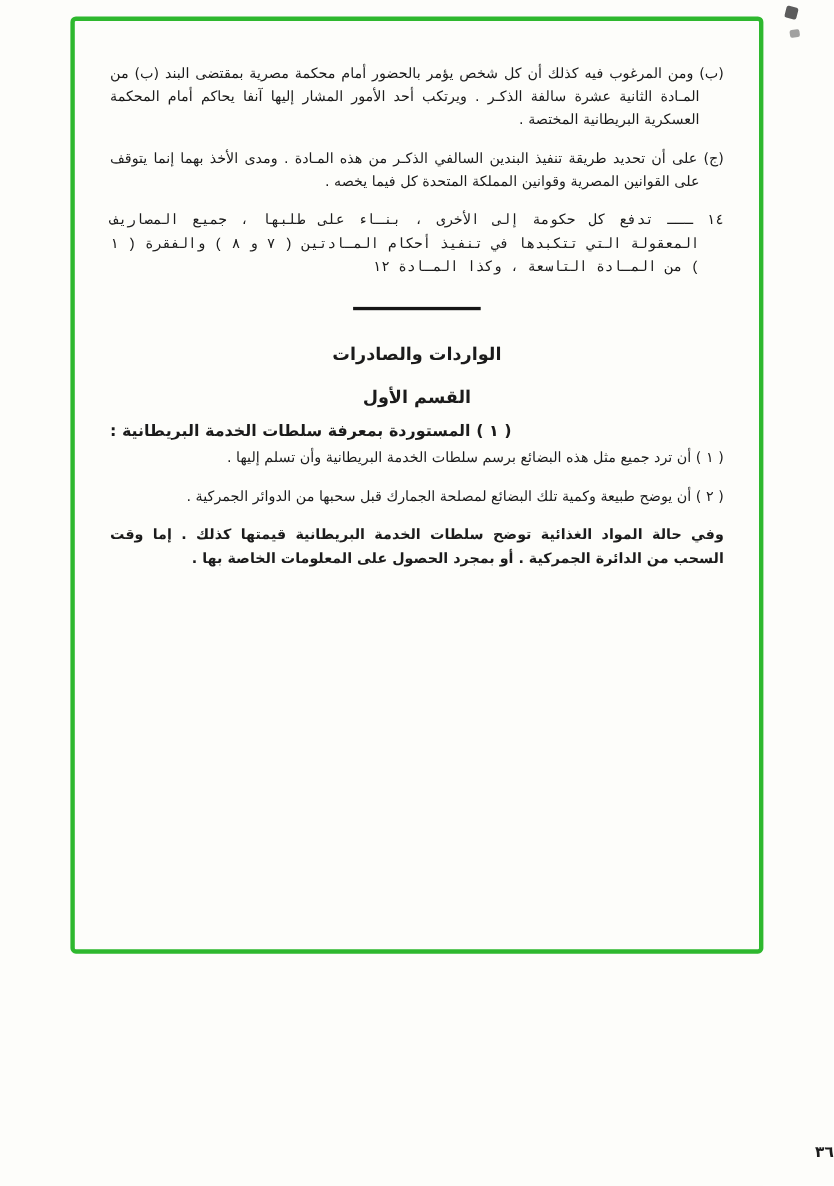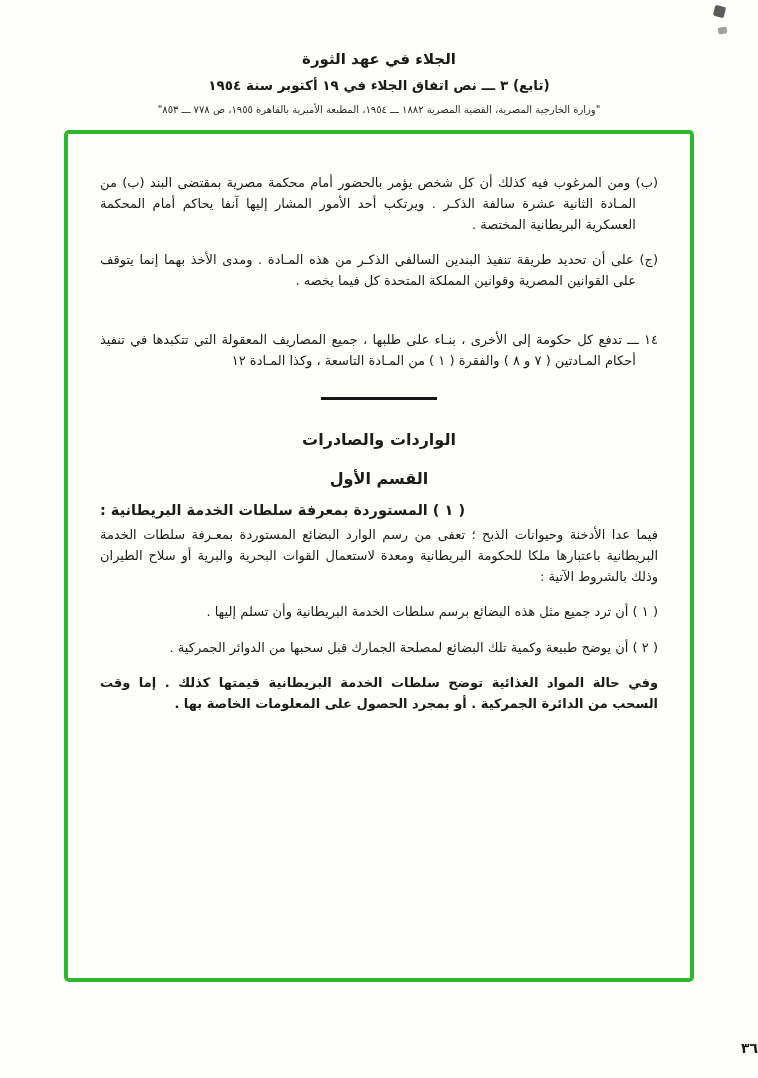--- a/index.html
+++ b/index.html
@@ -34,21 +34,21 @@
     padding: 38px 32px 30px;
     min-height: 852px;
   }
   .green-box p {
     font-size: 13px;
     line-height: 1.62;
     text-align: justify;
     margin-bottom: 14px;
   }
   .hang { padding-right: 1.7em; text-indent: -1.7em; }
-  .article-14 { margin-top: 38px; }
+  .article-14 { margin-top: 14px; font-family: Liberation Mono, monospace; }
 
   .divider {
     width: 116px; height: 3px;
     background: #161616;
     margin: 26px auto 30px;
   }
 
   .sec-heading {
     text-align: center;
     font-size: 16px;
@@ -82,45 +82,39 @@
   }
 </style>
 </head>
 <body>
 
 <div class="page">
 
   <div class="artifact a1"></div>
   <div class="artifact a2"></div>
 
-  <header class="header">
-    <div class="title">الجلاء في عهد الثورة</div>
-    <div class="subtitle">(تابع) ٣ ـــ نص اتفاق الجلاء في ١٩ أكتوبر سنة ١٩٥٤</div>
-    <div class="source">"وزارة الخارجية المصرية، القضية المصرية ١٨٨٢ ـــ ١٩٥٤، المطبعة الأميرية بالقاهرة ١٩٥٥، ص ٧٧٨ ـــ ٨٥٣"</div>
-  </header>
 
   <section class="green-box">
 
     <p class="hang">(ب) ومن المرغوب فيه كذلك أن كل شخص يؤمر بالحضور أمام محكمة مصرية بمقتضى البند (ب) من المـادة الثانية عشرة سالفة الذكـر . ويرتكب أحد الأمور المشار إليها آنفا يحاكم أمام المحكمة العسكرية البريطانية المختصة .</p>
 
     <p class="hang">(ج) على أن تحديد طريقة تنفيذ البندين السالفي الذكـر من هذه المـادة . ومدى الأخذ بهما إنما يتوقف على القوانين المصرية وقوانين المملكة المتحدة كل فيما يخصه .</p>
 
     <p class="hang article-14">١٤ ـــ تدفع كل حكومة إلى الأخرى ، بنـاء على طلبها ، جميع المصاريف المعقولة التي تتكبدها في تنفيذ أحكام المـادتين ( ٧ و ٨ ) والفقرة ( ١ ) من المـادة التاسعة ، وكذا المـادة ١٢</p>
 
     <div class="divider"></div>
 
     <h2 class="sec-heading">الواردات والصادرات</h2>
 
 
     <h2 class="sec-heading part">القسم الأول</h2>
 
 
     <h4 class="clause-heading">( ١ ) المستوردة بمعرفة سلطات الخدمة البريطانية :</h4>
 
-    <p>فيما عدا الأدخنة وحيوانات الذبح ؛ تعفى من رسم الوارد البضائع المستوردة بمعـرفة سلطات الخدمة البريطانية باعتبارها ملكا للحكومة البريطانية ومعدة لاستعمال القوات البحرية والبرية أو سلاح الطيران وذلك بالشروط الآتية :</p>
 
     <p class="hang cond">( ١ ) أن ترد جميع مثل هذه البضائع برسم سلطات الخدمة البريطانية وأن تسلم إليها .</p>
 
     <p class="hang cond">( ٢ ) أن يوضح طبيعة وكمية تلك البضائع لمصلحة الجمارك قبل سحبها من الدوائر الجمركية .</p>
 
     <p class="bold-par">وفي حالة المواد الغذائية توضح سلطات الخدمة البريطانية قيمتها كذلك . إما وقت السحب من الدائرة الجمركية . أو بمجرد الحصول على المعلومات الخاصة بها .</p>
 
   </section>
 
   <footer>

